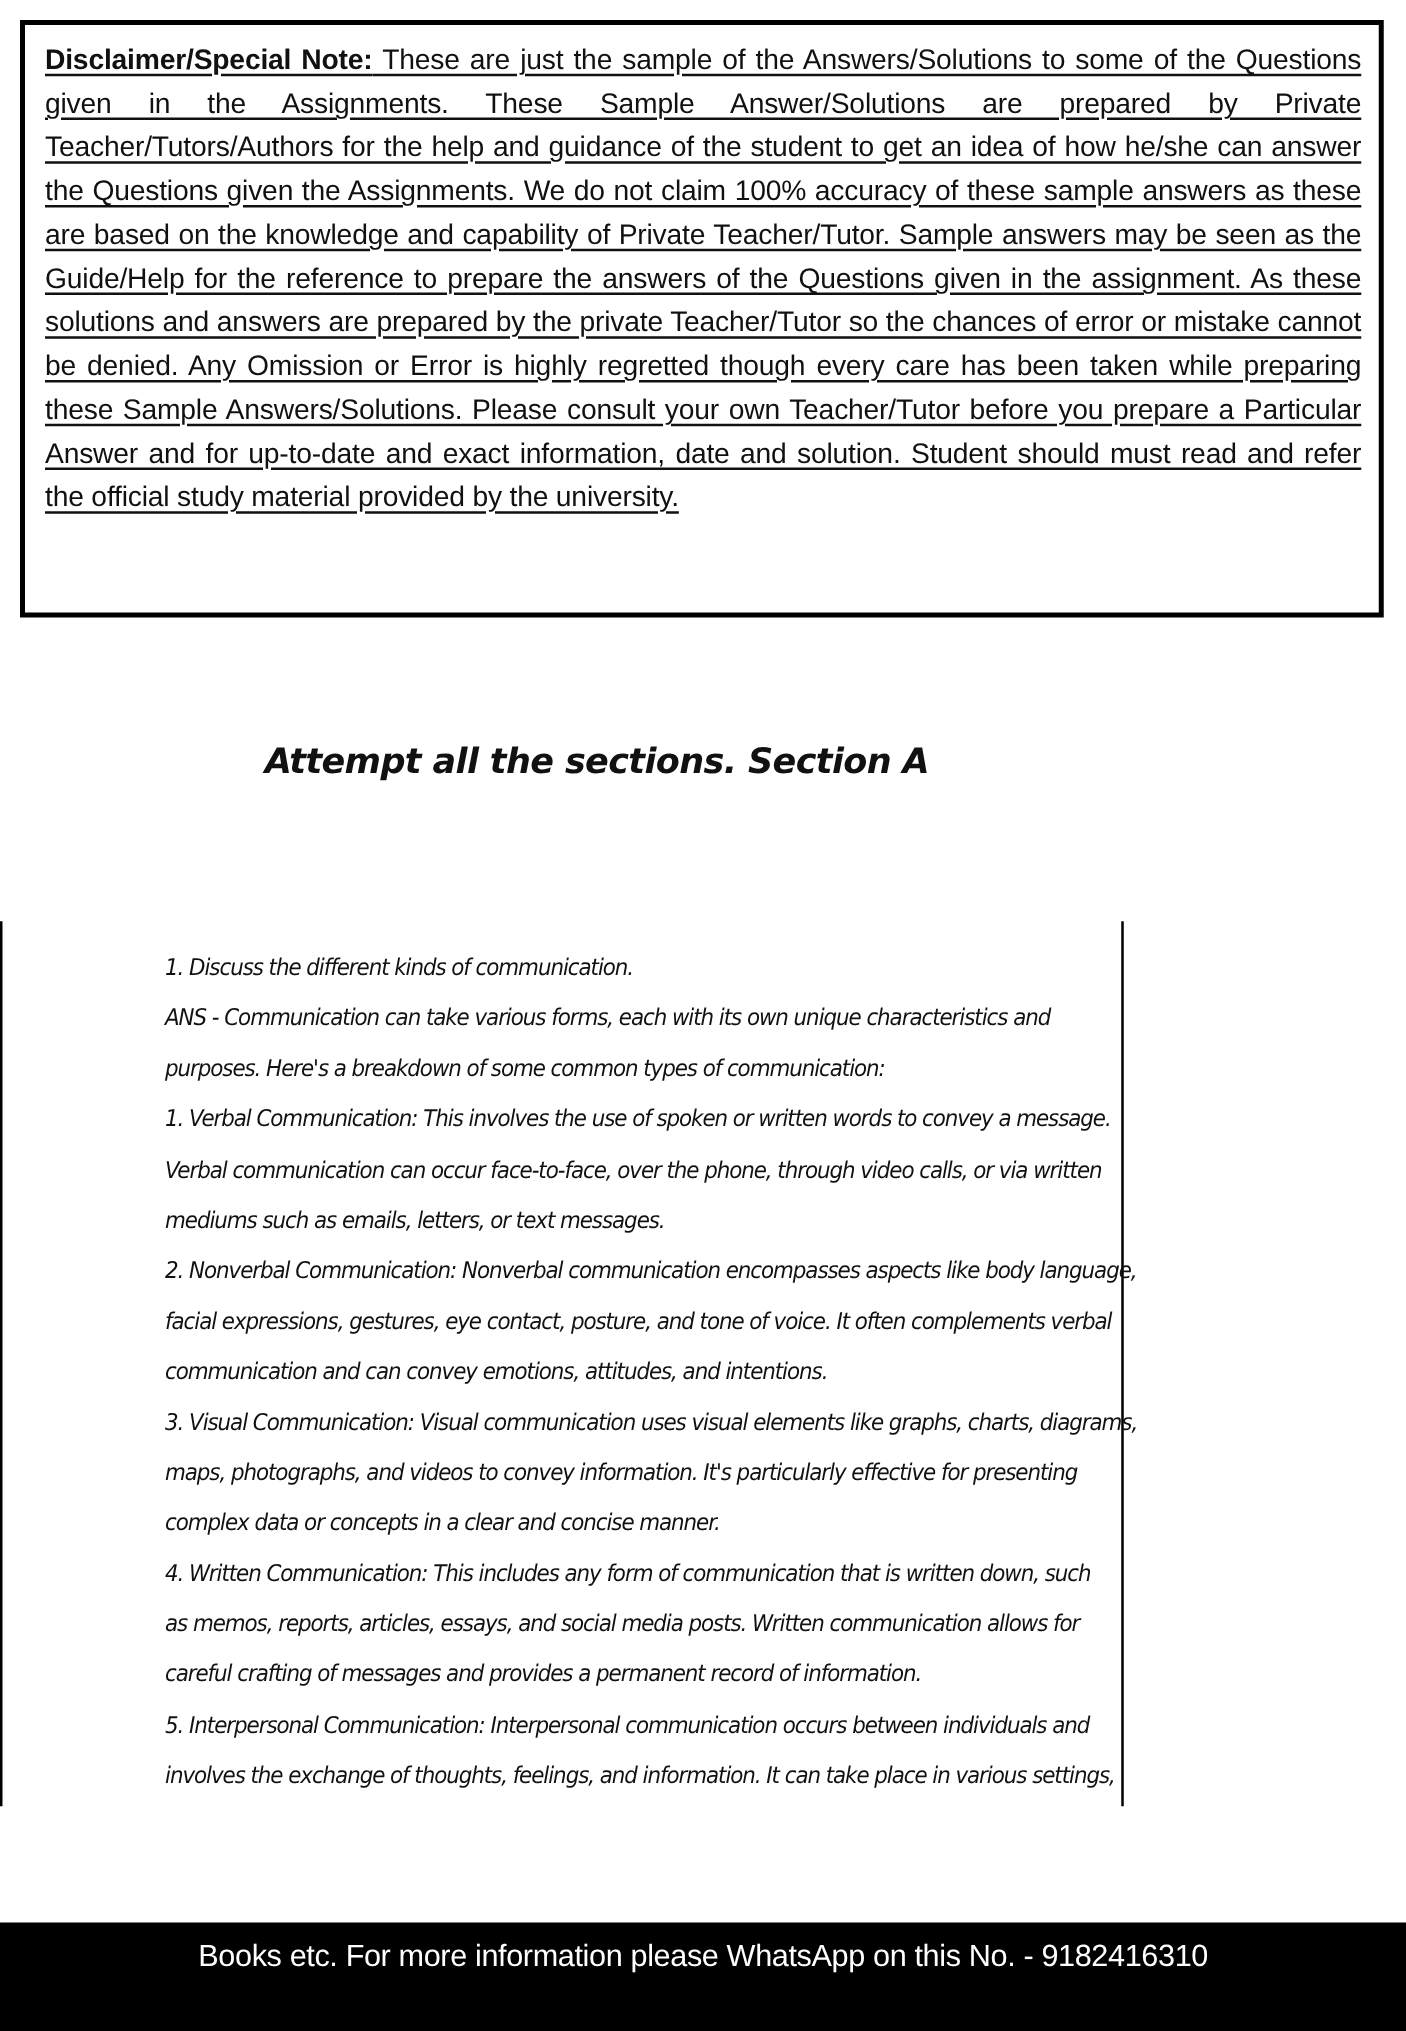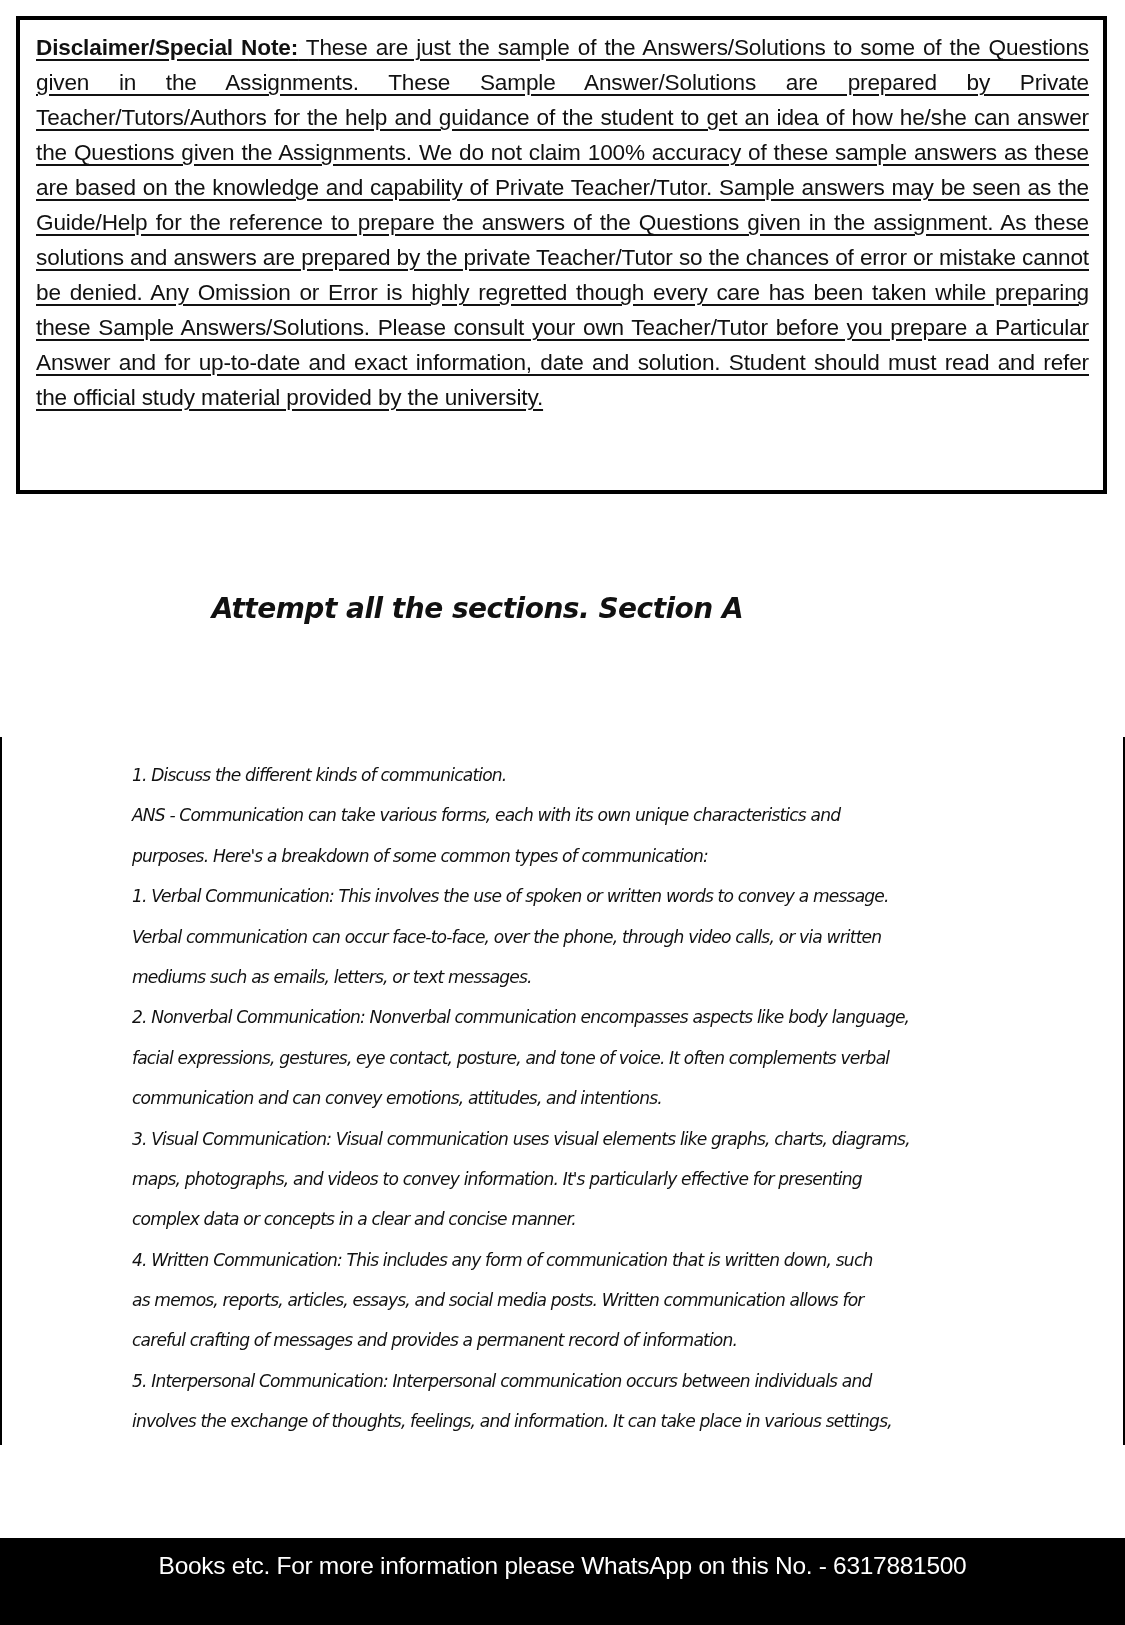--- a/index.html
+++ b/index.html
@@ -52,21 +52,21 @@
       font-weight: bold;
       font-size: 28px;
       letter-spacing: -0.5px;
       color: #111;
       margin: 0;
     }
     .answer-panel {
       position: absolute;
       left: 0;
       top: 737px;
-      width: 1125px;
+      width: 899px;
       height: 708px;
       box-sizing: border-box;
       border-left: 2px solid #000;
       border-right: 2px solid #000;
     }
     .answer-lines {
       position: absolute;
       left: 130px;
       top: 26px;
       width: 940px;
@@ -132,14 +132,14 @@
     <li class="answer-line">complex data or concepts in a clear and concise manner.</li>
     <li class="answer-line">4. Written Communication: This includes any form of communication that is written down, such</li>
     <li class="answer-line">as memos, reports, articles, essays, and social media posts. Written communication allows for</li>
     <li class="answer-line">careful crafting of messages and provides a permanent record of information.</li>
     <li class="answer-line">5. Interpersonal Communication: Interpersonal communication occurs between individuals and</li>
     <li class="answer-line">involves the exchange of thoughts, feelings, and information. It can take place in various settings,</li>
   </ul>
 </div>
 
 <div class="footer-bar">
-  <span class="footer-line">Books etc. For more information please WhatsApp on this No. - 6317881500</span>
+  <span class="footer-line">Books etc. For more information please WhatsApp on this No. - 9182416310</span>
 </div>
 
 </body></html>

